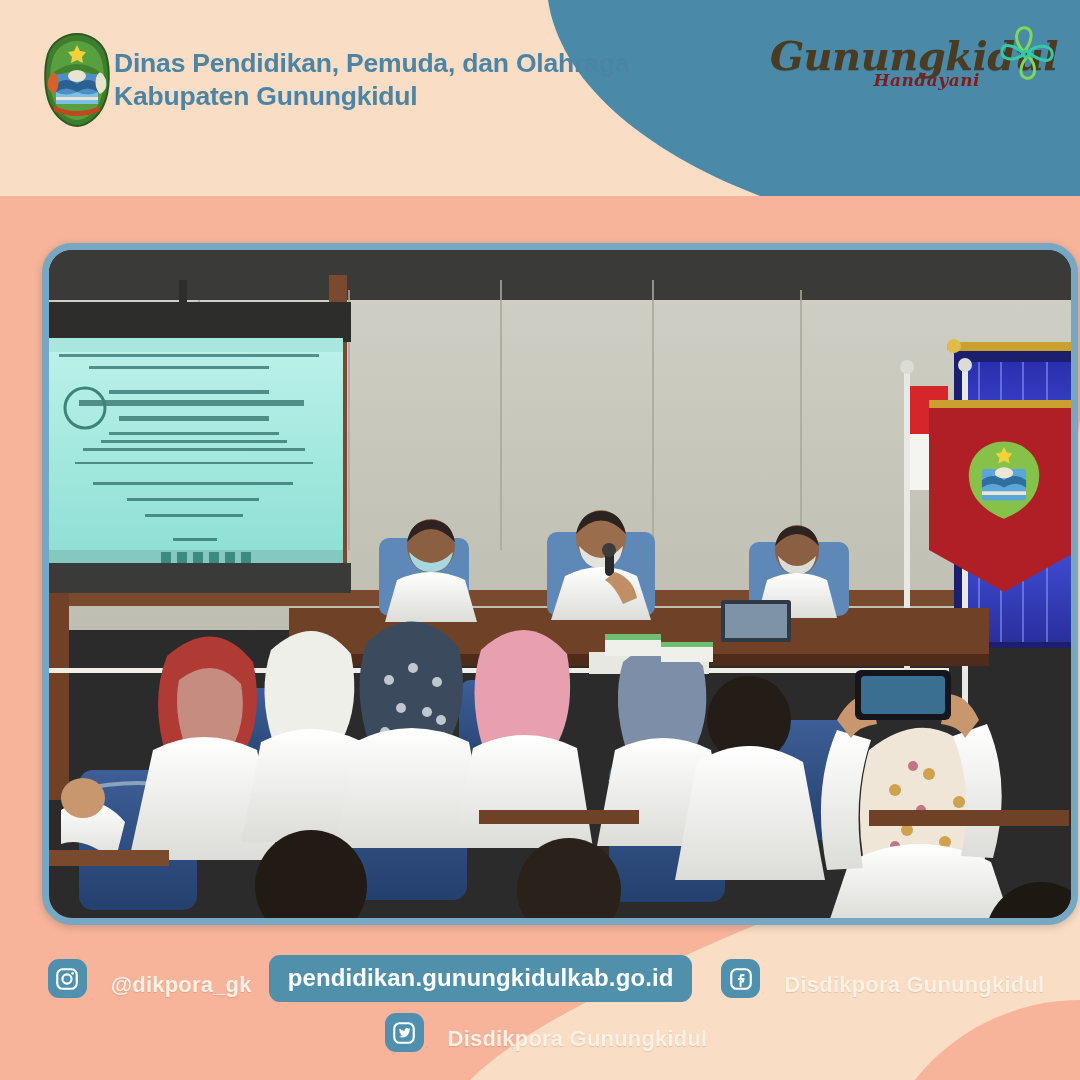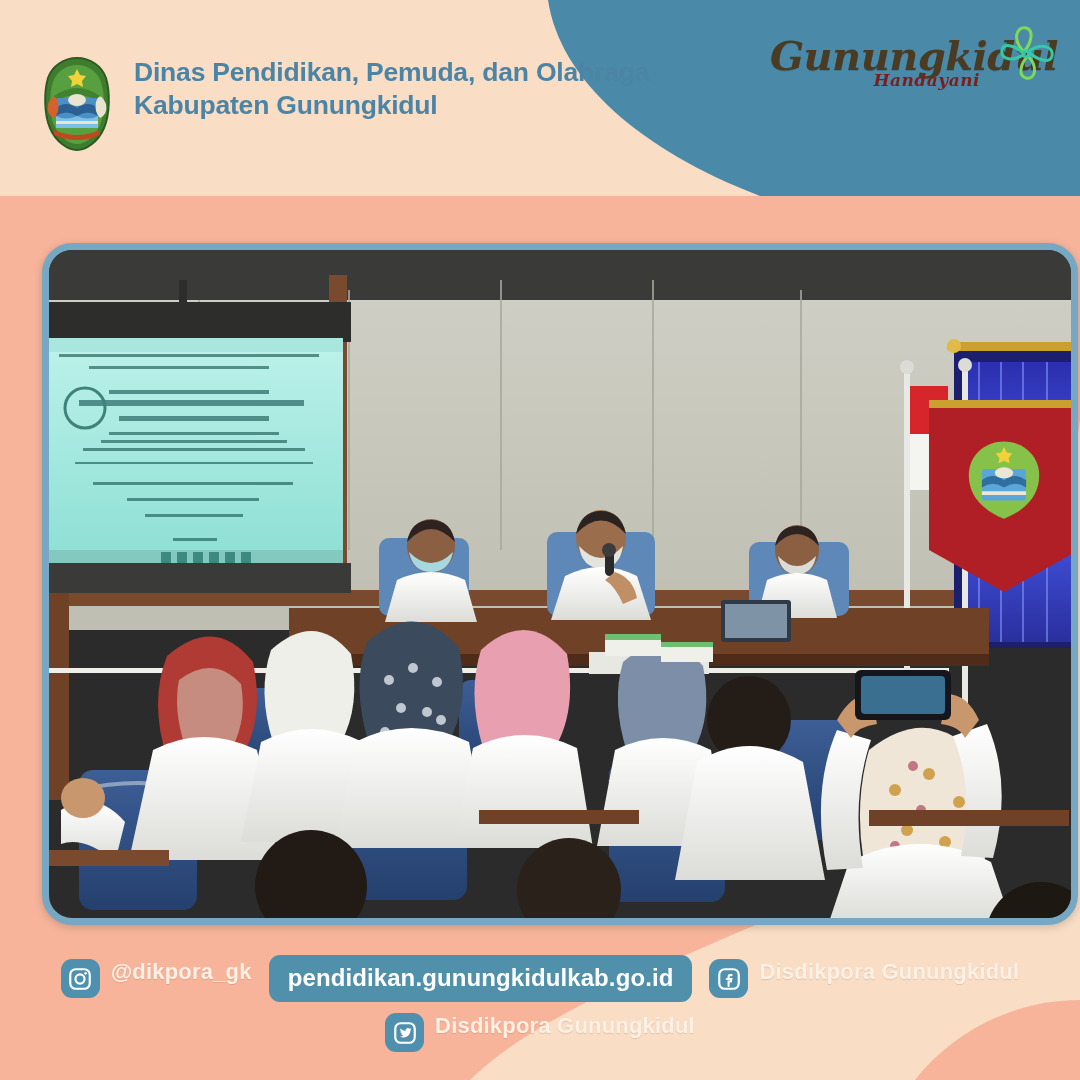--- a/index.html
+++ b/index.html
@@ -17,22 +17,22 @@
     overflow:hidden;
     background:#f9ddc4;
   }
 
   
   .bg-layer { position:absolute; inset:0; }
   .bg-layer svg { display:block; width:1080px; height:1080px; }
 
   
   .header {
-    position:absolute; left:40px; top:56px;
-    display:flex; gap:20px;
+    position:absolute; left:40px; top:32px;
+    display:flex; align-items:center; 
     z-index:6;
   }
   .crest { width:74px; height:96px; flex:0 0 auto; }
   .org-title {
     color:#4b84a4;
     font-weight:bold;
     font-size:26.5px;
     line-height:1.26;
     letter-spacing:-0.2px;
     white-space:nowrap;
@@ -77,21 +77,21 @@
   .photo { position:absolute; inset:0; overflow:hidden; }
   .photo svg { display:block; width:100%; height:100%; }
 
   
   .footer {
     position:absolute; left:0; right:0; bottom:28px;
     z-index:7;
     display:flex; flex-direction:column; align-items:center; gap:11px;
   }
   .footer-row { display:flex; align-items:center; justify-content:center; gap:17px; }
-  .sm-item { display:flex; align-items:flex-start; gap:11px; }
+  .sm-item { display:flex; align-items:flex-end; gap:24px;margin-left:12px; }
   .sm-icon {
     width:39px; height:39px; border-radius:11px;
     background:#4e90ad;
     display:flex; align-items:center; justify-content:center;
     flex:0 0 auto;
   }
   .sm-label {
     color:#fdf1e6; font-weight:bold; font-size:22px;
     letter-spacing:0.2px; white-space:nowrap;
     text-shadow:0 1px 1px rgba(120,70,50,.18);

